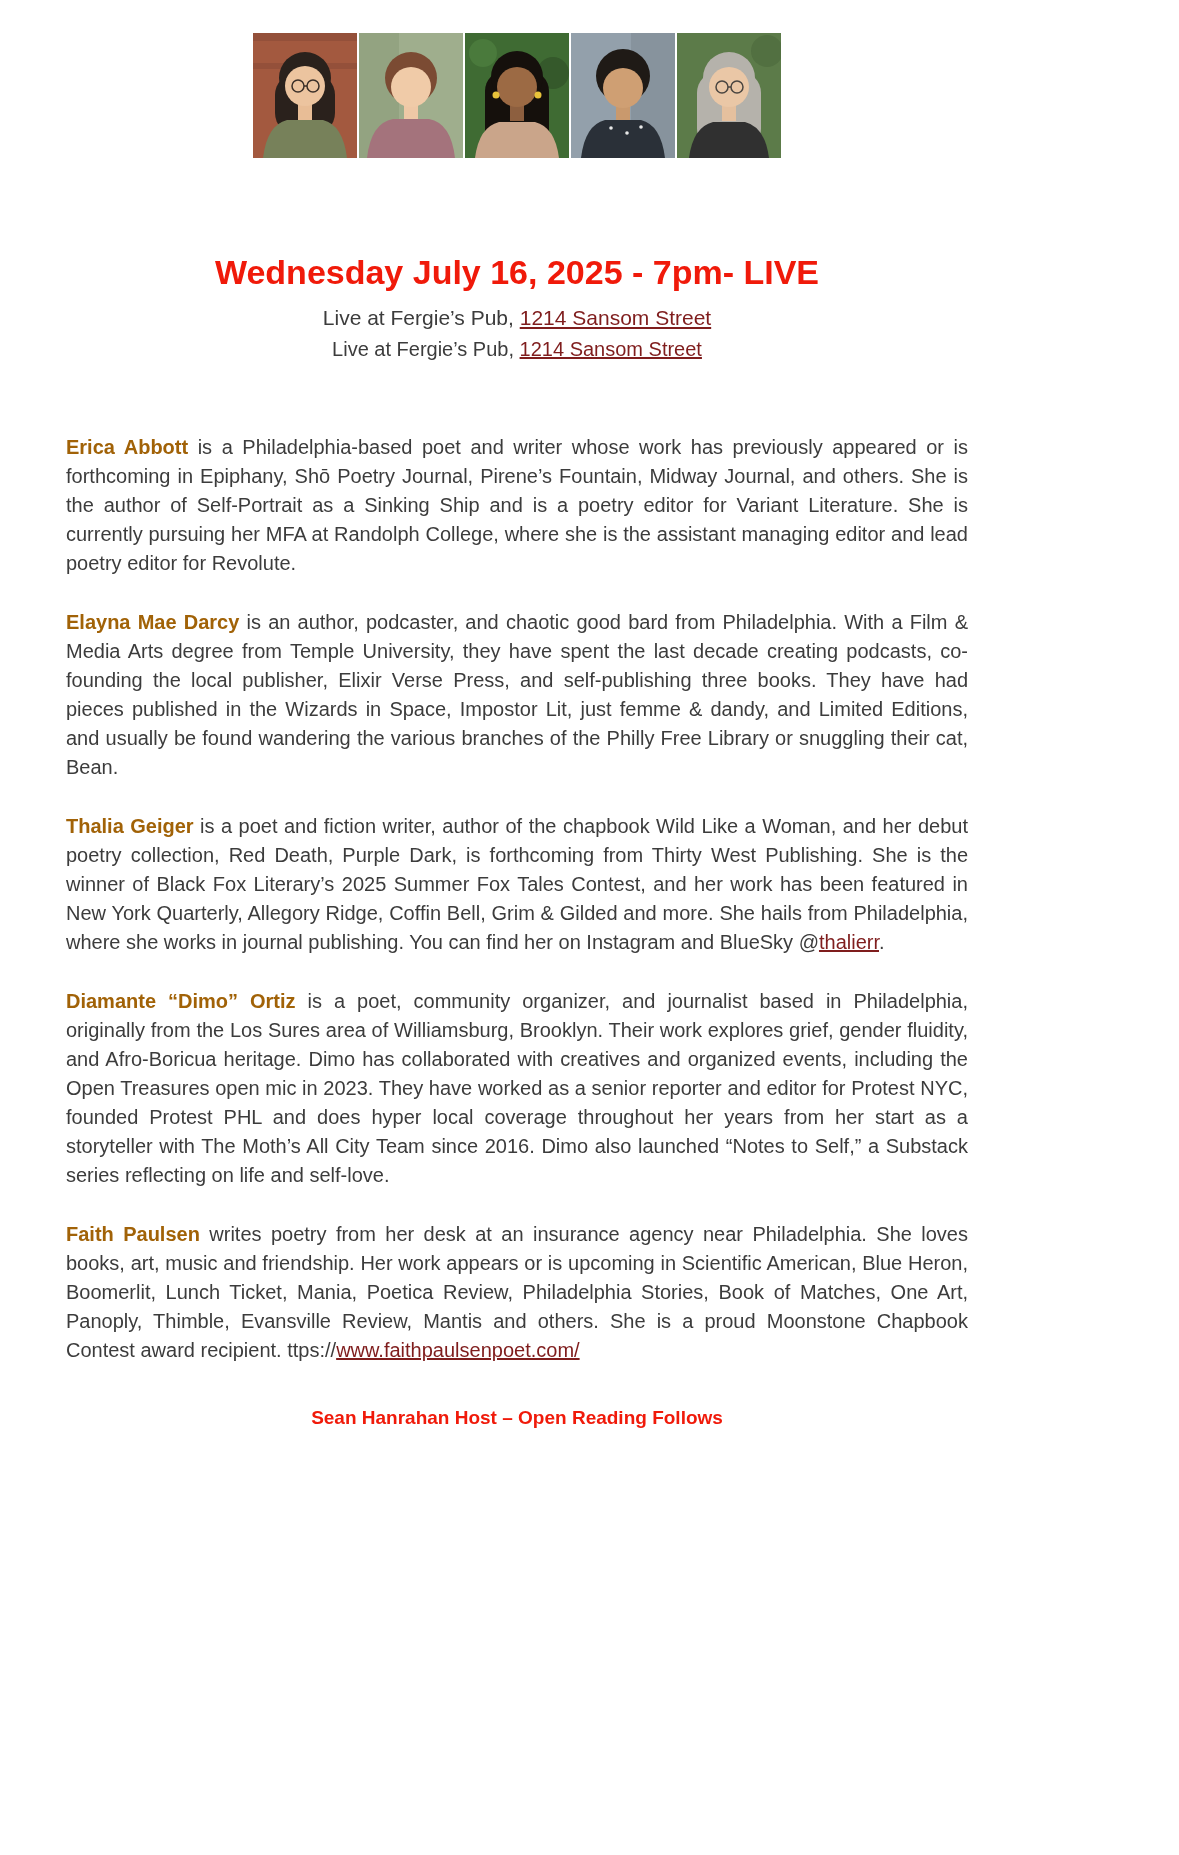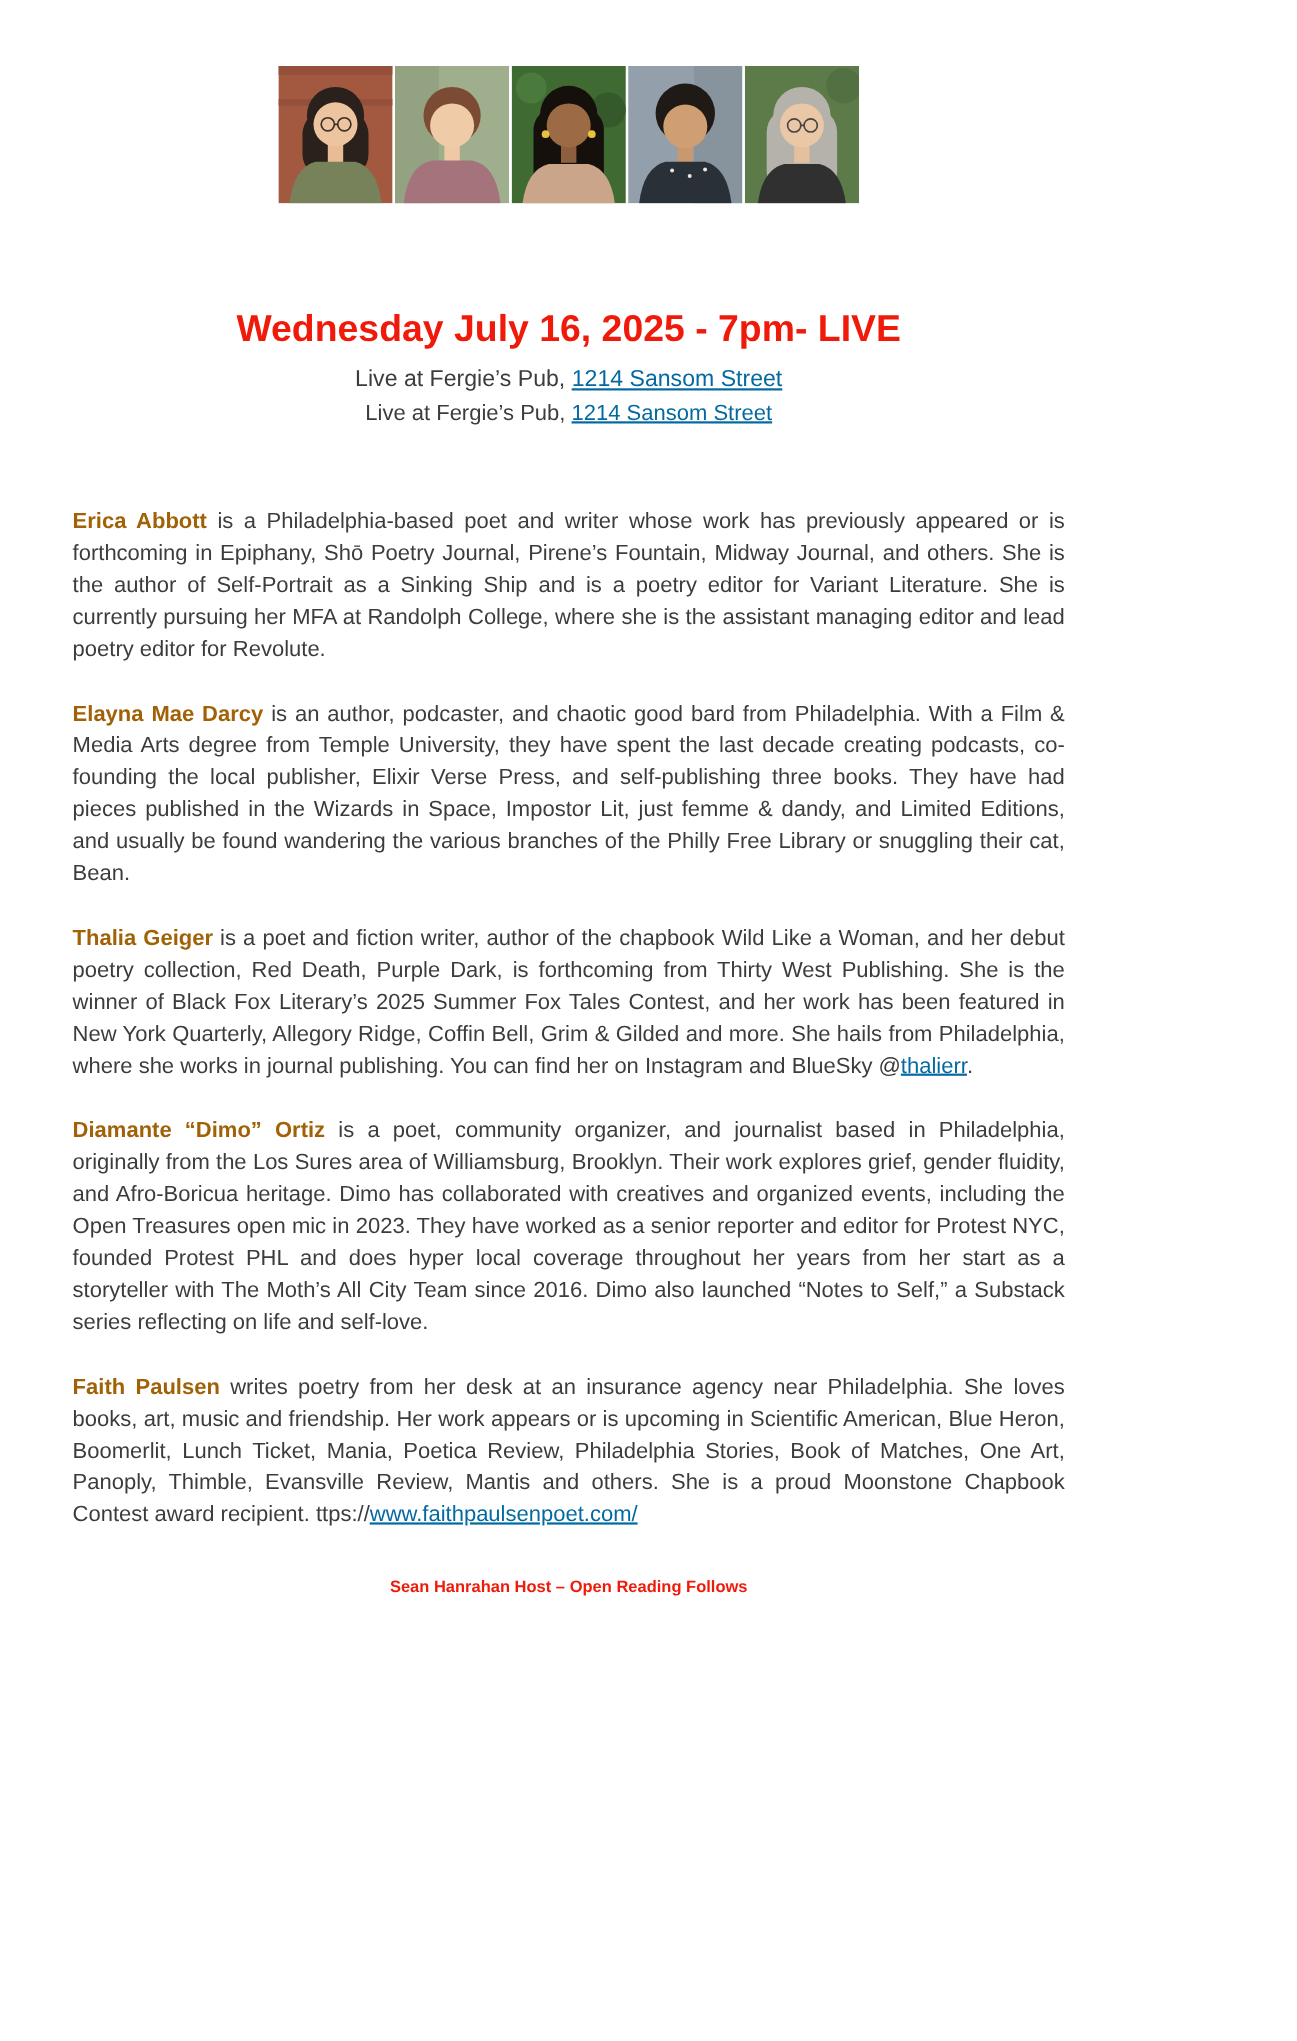--- a/index.html
+++ b/index.html
@@ -7,21 +7,21 @@
   body {
     width: 1179px;
     min-height: 1855px;
     font-family: "Liberation Sans", sans-serif;
     color: #3c3c3c;
     position: relative;
   }
   .content {
     width: 902px;
     margin-left: 66px;
-    padding-top: 60px;
+    padding-top: 33px;
   }
   .photos {
     display: flex;
     justify-content: center;
     gap: 2px;
   }
   .photo {
     width: 104px;
     height: 125px;
     overflow: hidden;
@@ -31,35 +31,35 @@
   .title {
     margin-top: 95px;
     text-align: center;
     color: #f01a0a;
     font-size: 34px;
     font-weight: bold;
   }
   .venue { text-align: center; color: #3c3c3c; }
   .v1 { margin-top: 14px; font-size: 21px; }
   .v2 { margin-top: 8px; font-size: 20px; }
-  .link { color: #0369a1; text-decoration: underline; cursor: pointer; }
+  .link { color: #7f1d1d; text-decoration: underline; cursor: pointer; }
   .bios { margin-top: 72px; }
   .bio {
     font-size: 20px;
     line-height: 29px;
     text-align: justify;
     margin-bottom: 30px;
   }
   .bio .name { color: #a16207; font-weight: bold; }
   .footer {
     margin-top: 42px;
     text-align: center;
     color: #f01a0a;
     font-weight: bold;
-    font-size: 15px;
+    font-size: 19px;
   }
 </style>
 </head>
 <body>
 
 <div class="content">
 
   <div class="photos">
     <div class="photo" title="portrait-photo-1">
       <svg viewBox="0 0 104 125">

